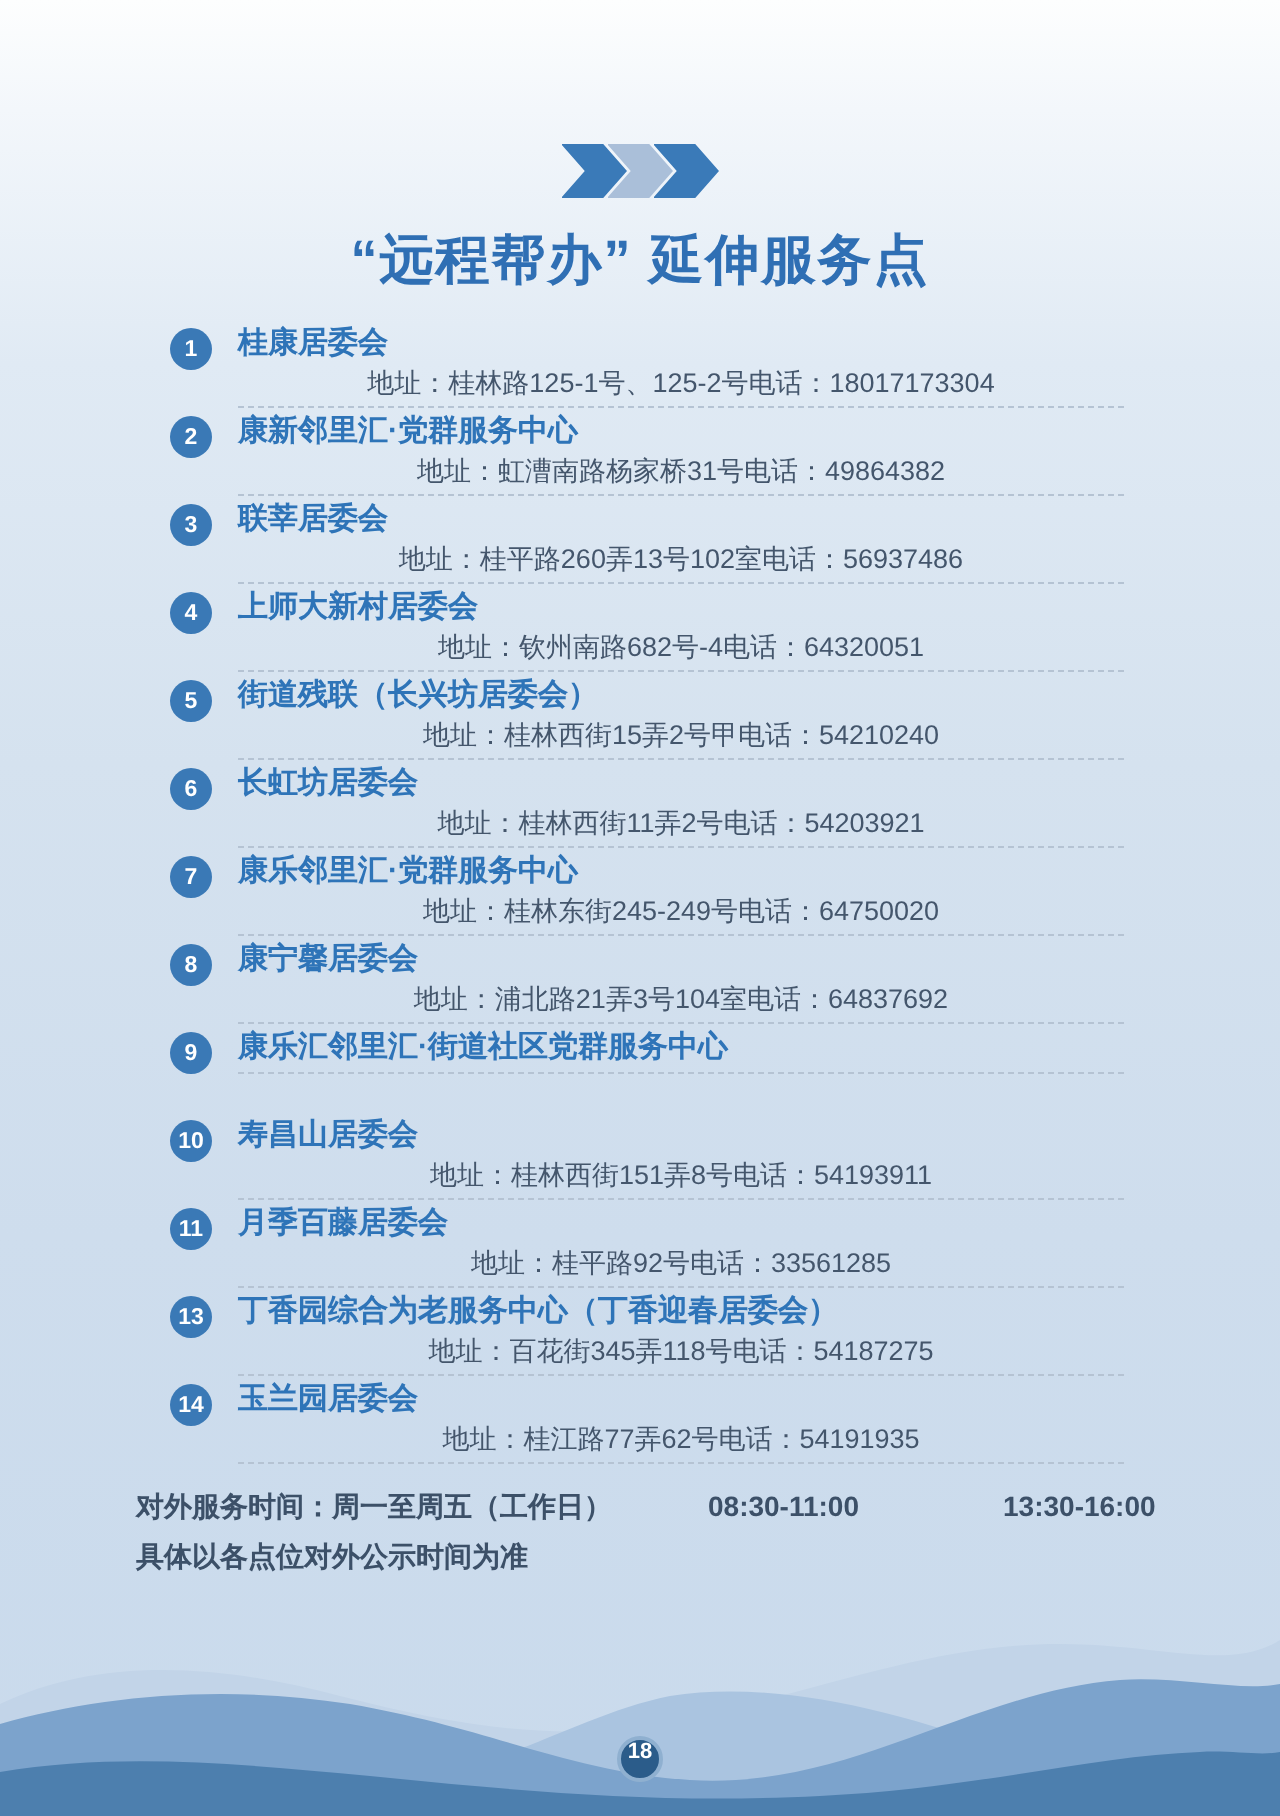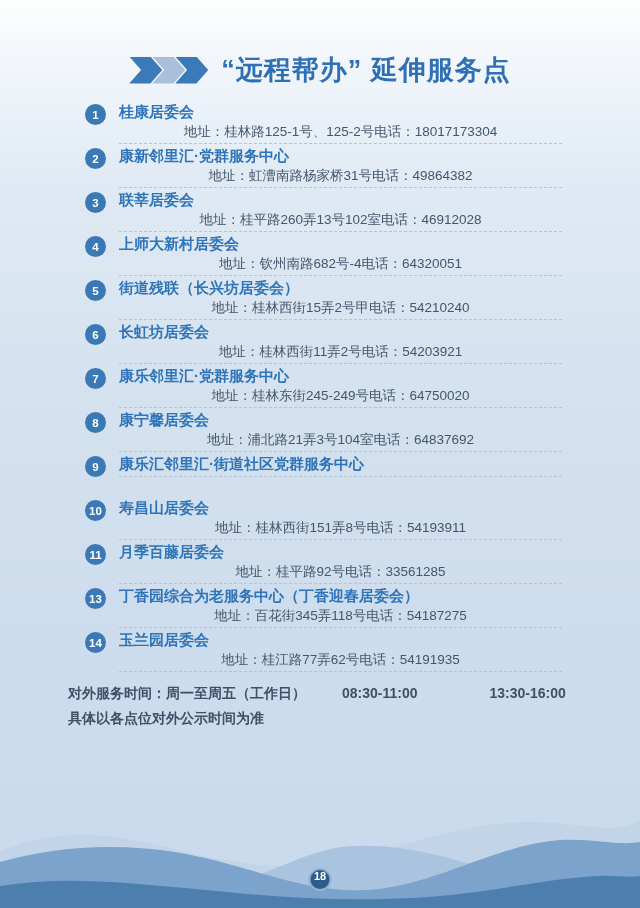--- a/index.html
+++ b/index.html
@@ -2,21 +2,21 @@
 <html><head>
 <meta charset="utf-8">
 <style>
   html,body { margin:0; padding:0; }
   .page {
     width:640px; height:908px; position:relative; overflow:hidden;
     background: linear-gradient(180deg,#fdfefe 0%, #f3f7fb 6%, #e0eaf4 20%, #d5e2ef 42%, #cedded 68%, #c9daec 100%);
     font-family:"Liberation Sans","DejaVu Sans",sans-serif;
   }
   
-  .title-row { display:flex; align-items:center; justify-content:center; padding-top:52px; gap:13px; }
+  .title-row { display:flex; align-items:center; justify-content:center; padding-top:72px; gap:13px;flex-direction:column; }
   .chevrons { display:flex; }
   .chev { width:33px; height:27px; clip-path: polygon(0 0, 64% 0, 100% 50%, 64% 100%, 0 100%, 36% 50%); }
   .chev + .chev { margin-left:-10px; }
   .chev.c1 { background:#3a7ab8; }
   .chev.c2 { background:#aabfd9; }
   .chev.c3 { background:#3a7ab8; }
   .title { font-size:27px; font-weight:900; color:#2f6fb4; letter-spacing:1px; margin:0; white-space:nowrap; }
   
   .list { margin:13px 78px 0 68px; padding-left:17px; }
   .item { display:flex; align-items:flex-start; height:44px; }
@@ -26,21 +26,21 @@
     margin-top:3px; flex:0 0 21px;
   }
   .body { flex:1; margin-left:13px; min-width:0; }
   .name { font-size:15px; font-weight:bold; color:#2e74b8; line-height:21px; white-space:nowrap; }
   .detail { display:flex; justify-content:center; font-size:13.5px; color:#44566c; line-height:19px; white-space:nowrap; }
   .dash { border-bottom:1px dashed #b5c3d3; margin-top:2px; }
   .item.compact .detail { font-size:12px; }
   
   .footer { margin:9px 78px 0 68px; color:#3c5068; font-size:14px; font-weight:bold; }
   .f1 { display:flex; line-height:22px; white-space:nowrap; }
-  .f1 .t1 { margin-left:36px; }
+  .f1 .t1 { margin-left:48px; }
   .f1 .t2 { margin-left:72px; }
   .f2 { line-height:22px; margin-top:3px; }
   
   .waves { position:absolute; left:0; bottom:0; width:640px; height:120px; display:block; }
   .page-num {
     position:absolute; left:50%; transform:translateX(-50%); bottom:17px;
     width:23px; height:23px; border-radius:50%; background:#2b5c8a; color:#fff;
     font-size:11px; font-weight:bold; display:flex; align-items:flex-start; justify-content:center;
     border:2px solid #8fb0d0; box-sizing:border-box; z-index:2;
   }
@@ -89,21 +89,21 @@
     </div>
 
     <div class="item">
       <div class="num">
         <span>3</span>
       </div>
       <div class="body">
         <div class="name">联莘居委会</div>
         <div class="detail">
           <span class="addr"><span>地址：</span><span>桂平路260弄13号102室</span></span>
-          <span class="phone"><span>电话：</span><span>46912028</span></span>
+          <span class="phone"><span>电话：</span><span>56937486</span></span>
         </div>
         <div class="dash"></div>
       </div>
     </div>
 
     <div class="item">
       <div class="num">
         <span>4</span>
       </div>
       <div class="body">

